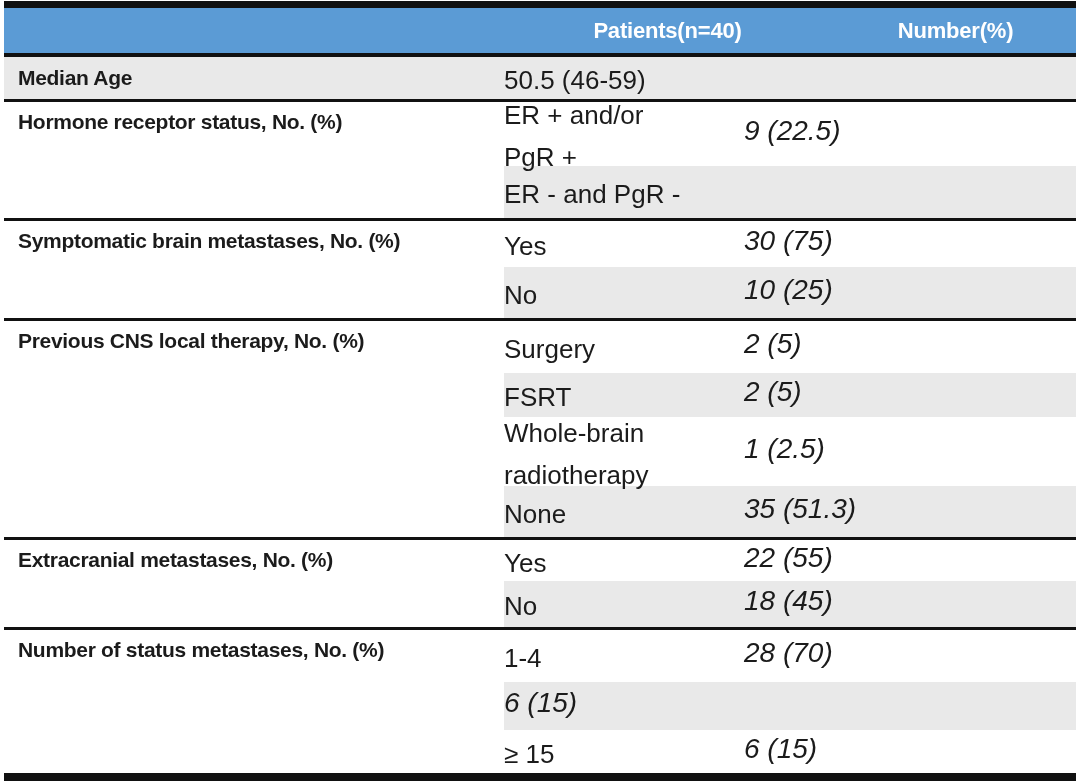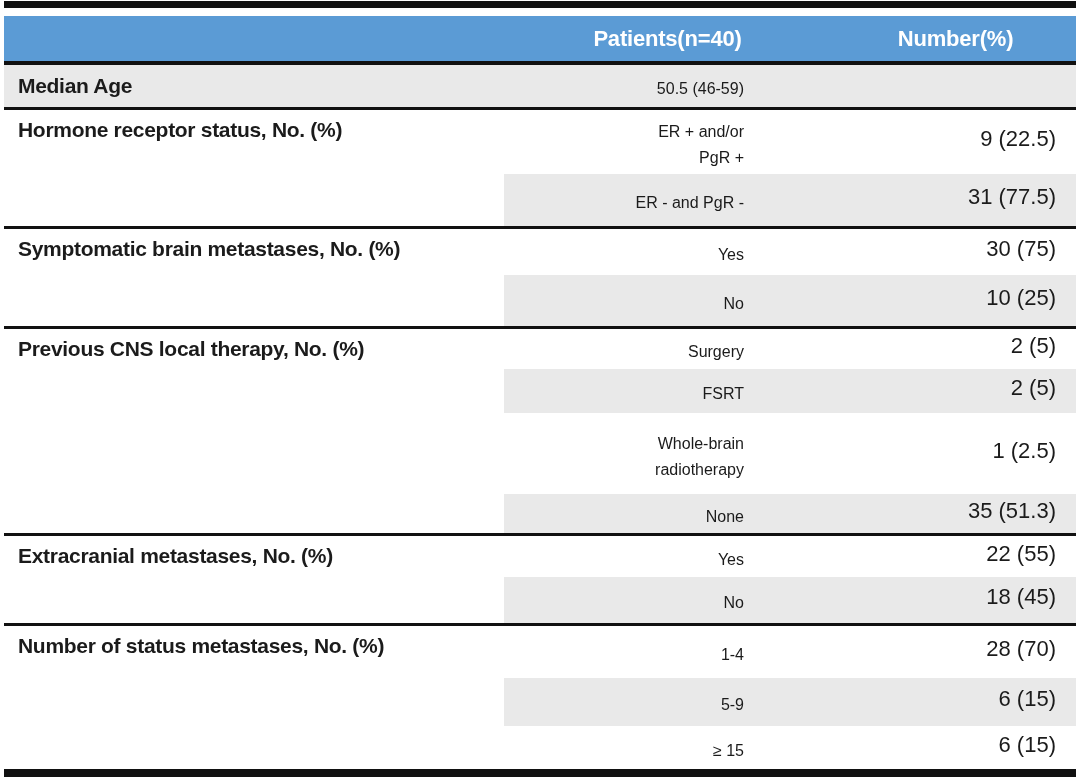--- a/index.html
+++ b/index.html
@@ -15,55 +15,56 @@
     height:781px;
     font-family:"Liberation Sans","DejaVu Sans",sans-serif;
     color:var(--text);
     overflow:hidden;
   }
   .tbl{margin:1px 4px 0 4px;width:1072px;}
   .topbar{height:7px;background:var(--line);}
   .bottombar{height:8px;background:var(--line);}
   .hdr{
     height:45px;background:var(--header-bg);
-    display:flex;align-items:center;margin-top:8px;
+    display:flex;align-items:center;
   }
   .hdr-spacer{width:496px;}
   .hdr-cell{
     color:var(--header-text);font-weight:bold;font-size:22px;
     text-align:center;letter-spacing:-0.2px;
   }
   .hdr-c2{width:335px;}
   .hdr-c3{flex:1;}
   .hdrline{height:4px;background:var(--line);}
   .sec{display:flex;border-top:3px solid var(--line);}
   .sec-first{border-top:none;}
   .label-col{
     width:500px;flex:0 0 500px;
     padding:7px 6px 0 14px;
     font-weight:bold;font-size:21px;letter-spacing:-0.3px;
     line-height:1.2;
   }
   .rows-col{flex:1;display:flex;flex-direction:column;}
   .subrow{display:flex;align-items:center;}
-  .subrow.shaded{background:var(--shade);gap:32px;}
+  .subrow.shaded{background:var(--shade);}
   .row-median{
     display:flex;align-items:center;background:var(--shade);height:42px;width:100%;
   }
   .row-median .label-col{padding-top:0;}
   .vcell{
     width:240px;flex:0 0 240px;
-    text-align:right;font-size:16px;line-height:1.6;
+    text-align:left;font-size:26px;line-height:1.6;
     white-space:pre-line;
     transform:translateY(3px);
   }
   .ncell{
-    flex:1;text-align:right;font-size:22px;
+    flex:1;text-align:left;font-size:28px;
     padding-right:20px;
     transform:translateY(-3px);
+    font-style:italic;
   }
 </style>
 </head>
 <body>
 
 <div class="tbl">
 
   <div class="topbar"></div>
 
   <div class="hdr">
@@ -85,21 +86,20 @@
   <div class="sec">
     <div class="label-col">Hormone receptor status, No. (%)</div>
     <div class="rows-col">
       <div class="subrow" style="height:64px">
         <div class="vcell">ER + and/or
 PgR +</div>
         <div class="ncell">9 (22.5)</div>
       </div>
       <div class="subrow shaded" style="height:52px">
         <div class="vcell">ER - and PgR -</div>
-        <div class="ncell">31 (77.5)</div>
       </div>
     </div>
   </div>
 
   <div class="sec">
     <div class="label-col">Symptomatic brain metastases, No. (%)</div>
     <div class="rows-col">
       <div class="subrow" style="height:46px">
         <div class="vcell">Yes</div>
         <div class="ncell">30 (75)</div>
@@ -107,34 +107,34 @@
       <div class="subrow shaded" style="height:51px">
         <div class="vcell">No</div>
         <div class="ncell">10 (25)</div>
       </div>
     </div>
   </div>
 
   <div class="sec">
     <div class="label-col">Previous CNS local therapy, No. (%)</div>
     <div class="rows-col">
-      <div class="subrow" style="height:40px">
+      <div class="subrow" style="height:52px">
         <div class="vcell">Surgery</div>
         <div class="ncell">2 (5)</div>
       </div>
       <div class="subrow shaded" style="height:44px">
         <div class="vcell">FSRT</div>
         <div class="ncell">2 (5)</div>
       </div>
-      <div class="subrow" style="height:81px">
+      <div class="subrow" style="height:69px">
         <div class="vcell">Whole-brain
 radiotherapy</div>
         <div class="ncell">1 (2.5)</div>
       </div>
-      <div class="subrow shaded" style="height:39px">
+      <div class="subrow shaded" style="height:51px">
         <div class="vcell">None</div>
         <div class="ncell">35 (51.3)</div>
       </div>
     </div>
   </div>
 
   <div class="sec">
     <div class="label-col">Extracranial metastases, No. (%)</div>
     <div class="rows-col">
       <div class="subrow" style="height:41px">
@@ -149,21 +149,20 @@
   </div>
 
   <div class="sec">
     <div class="label-col">Number of status metastases, No. (%)</div>
     <div class="rows-col">
       <div class="subrow" style="height:52px">
         <div class="vcell">1-4</div>
         <div class="ncell">28 (70)</div>
       </div>
       <div class="subrow shaded" style="height:48px">
-        <div class="vcell">5-9</div>
         <div class="ncell">6 (15)</div>
       </div>
       <div class="subrow" style="height:43px">
         <div class="vcell">≥ 15</div>
         <div class="ncell">6 (15)</div>
       </div>
     </div>
   </div>
 
   <div class="bottombar"></div>

